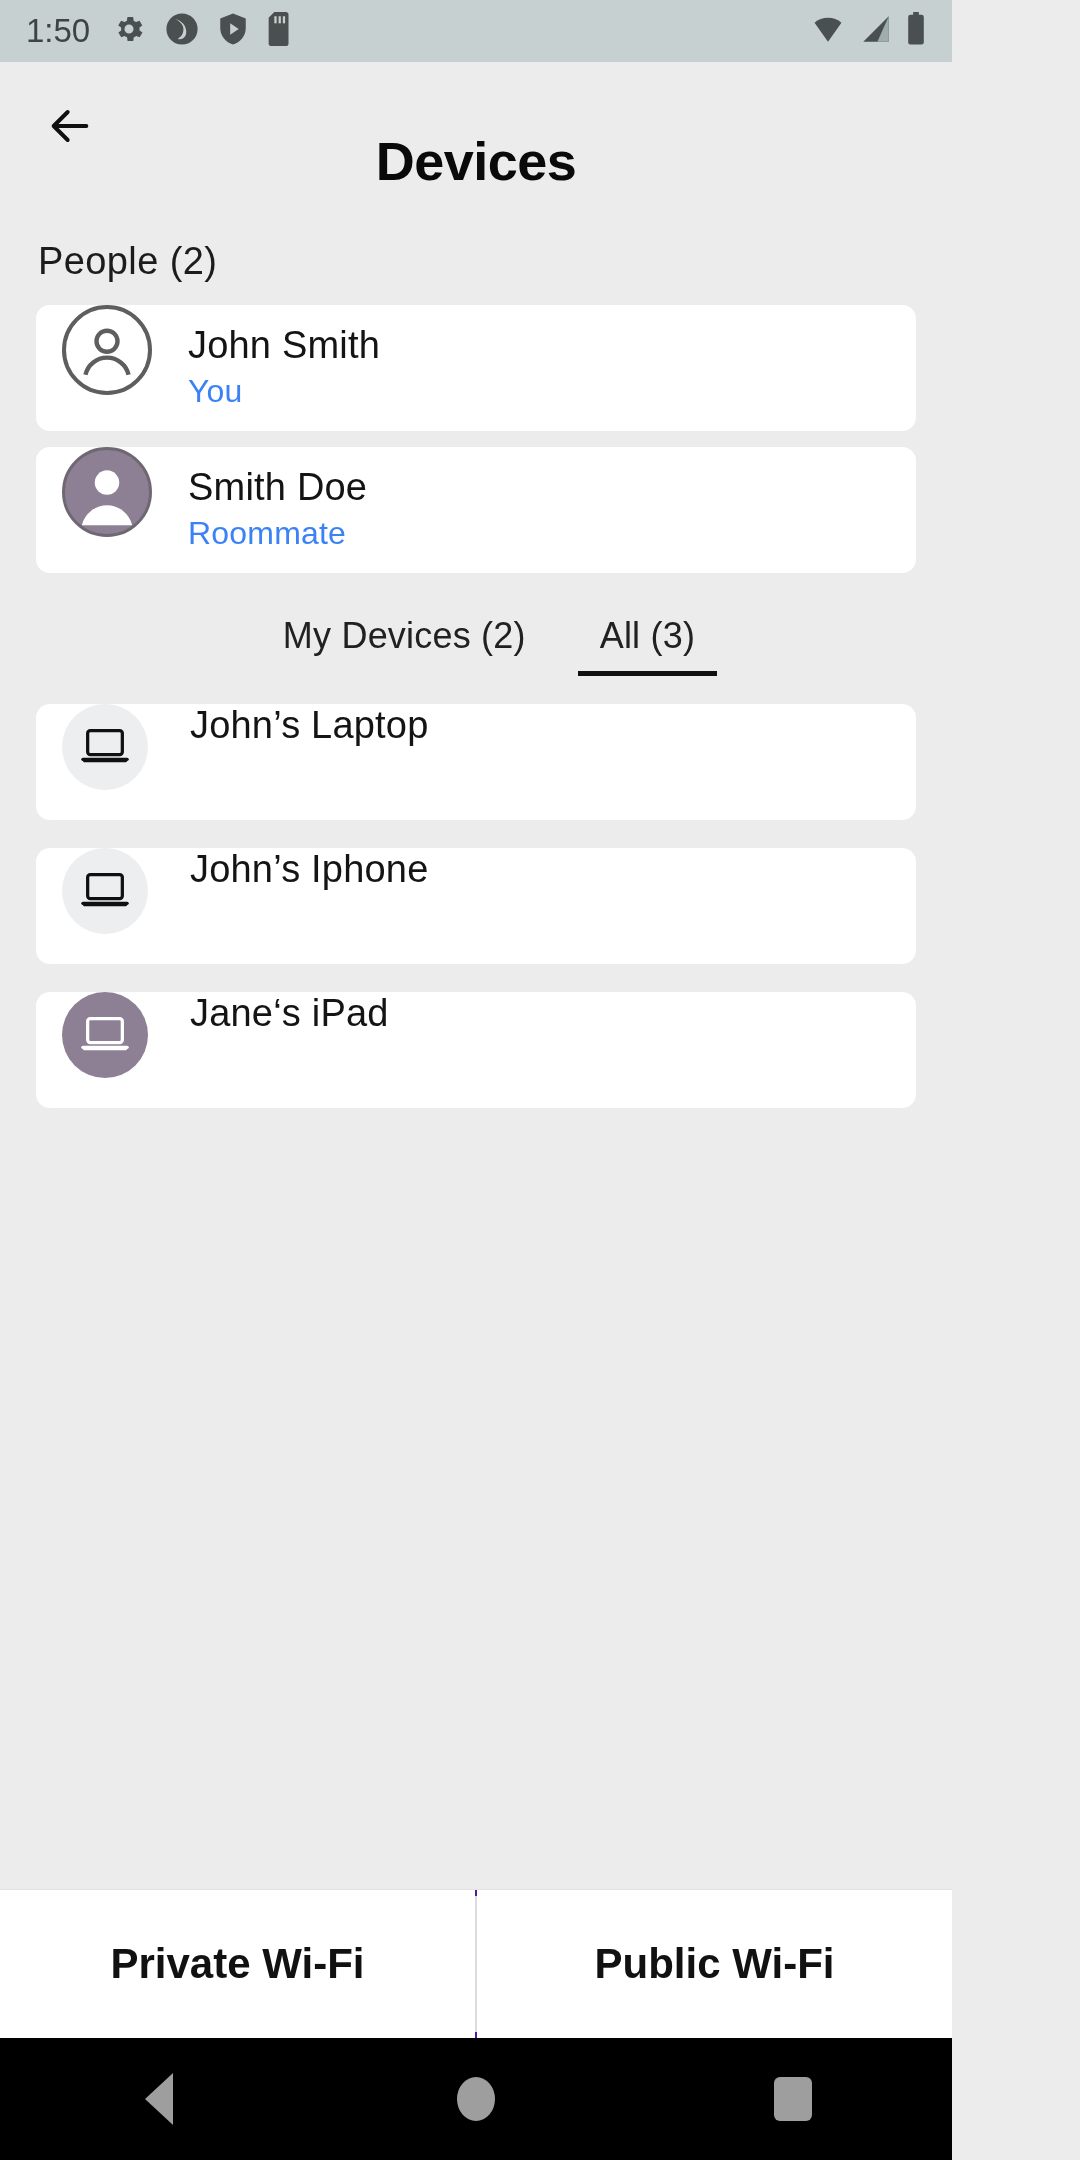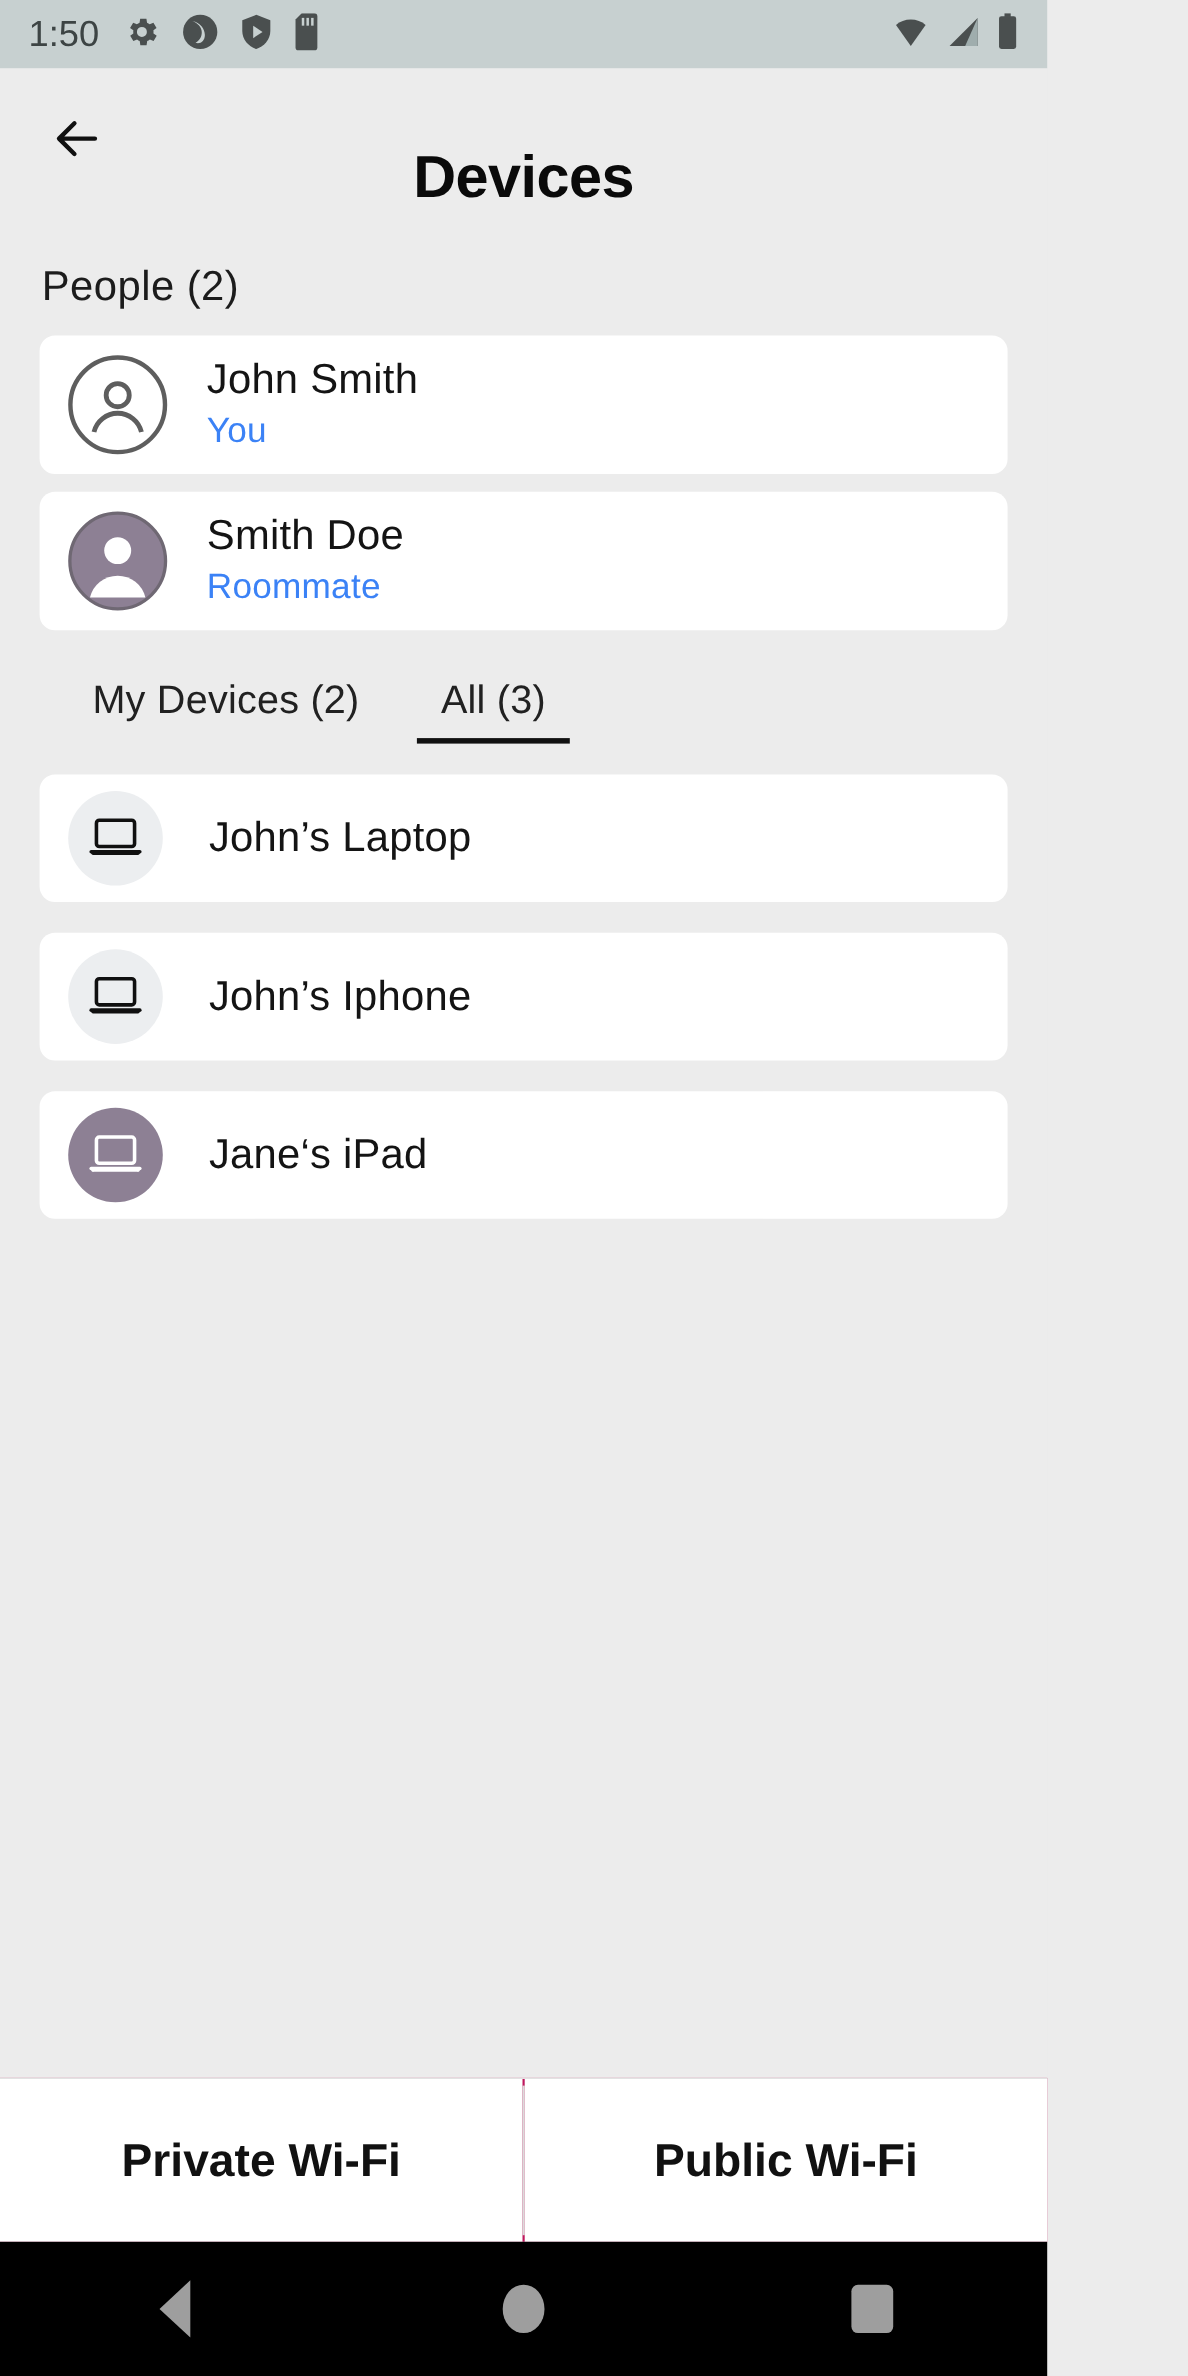--- a/index.html
+++ b/index.html
@@ -97,21 +97,20 @@
     color: #1c1c1c;
     margin: 48px 0 22px 2px;
     font-family: "Liberation Sans", sans-serif;
     letter-spacing: 0.4px;
   }
 
   .card {
     background: #ffffff;
     border-radius: 14px;
     display: flex;
-    align-items: center;
     padding: 0 0 0 26px;
     box-sizing: border-box;
     margin-bottom: 16px;
   }
   .card.person { height: 126px; }
   .card.device { height: 116px; margin-top: 28px; }
 
   .avatar {
     width: 90px;
     height: 90px;
@@ -153,20 +152,21 @@
     letter-spacing: 0.2px;
   }
 
   
   .tabs {
     display: flex;
     align-items: flex-end;
     margin: 42px 0 22px 0;
     padding-left: 26px;
     gap: 30px;
+    justify-content: center;
   }
   .tab {
     font-size: 36px;
     color: #212121;
     padding: 0 22px 14px 22px;
     border-bottom: 5px solid transparent;
     background: none;
     border-left: none;
     border-right: none;
     border-top: none;
@@ -195,21 +195,21 @@
   .device-name {
     margin-left: 42px;
     font-size: 38px;
     color: #141414;
     letter-spacing: 0.2px;
   }
 
   
   .bottombar {
     height: 148px;
-    background: #be185d;
+    background: #4c1d95;
     display: flex;
     flex: 0 0 auto;
     border-top: 1px solid #e2e2e2;
   }
   .bottom-btn {
     flex: 1 1 0;
     display: flex;
     align-items: center;
     justify-content: center;
     font-size: 42px;

